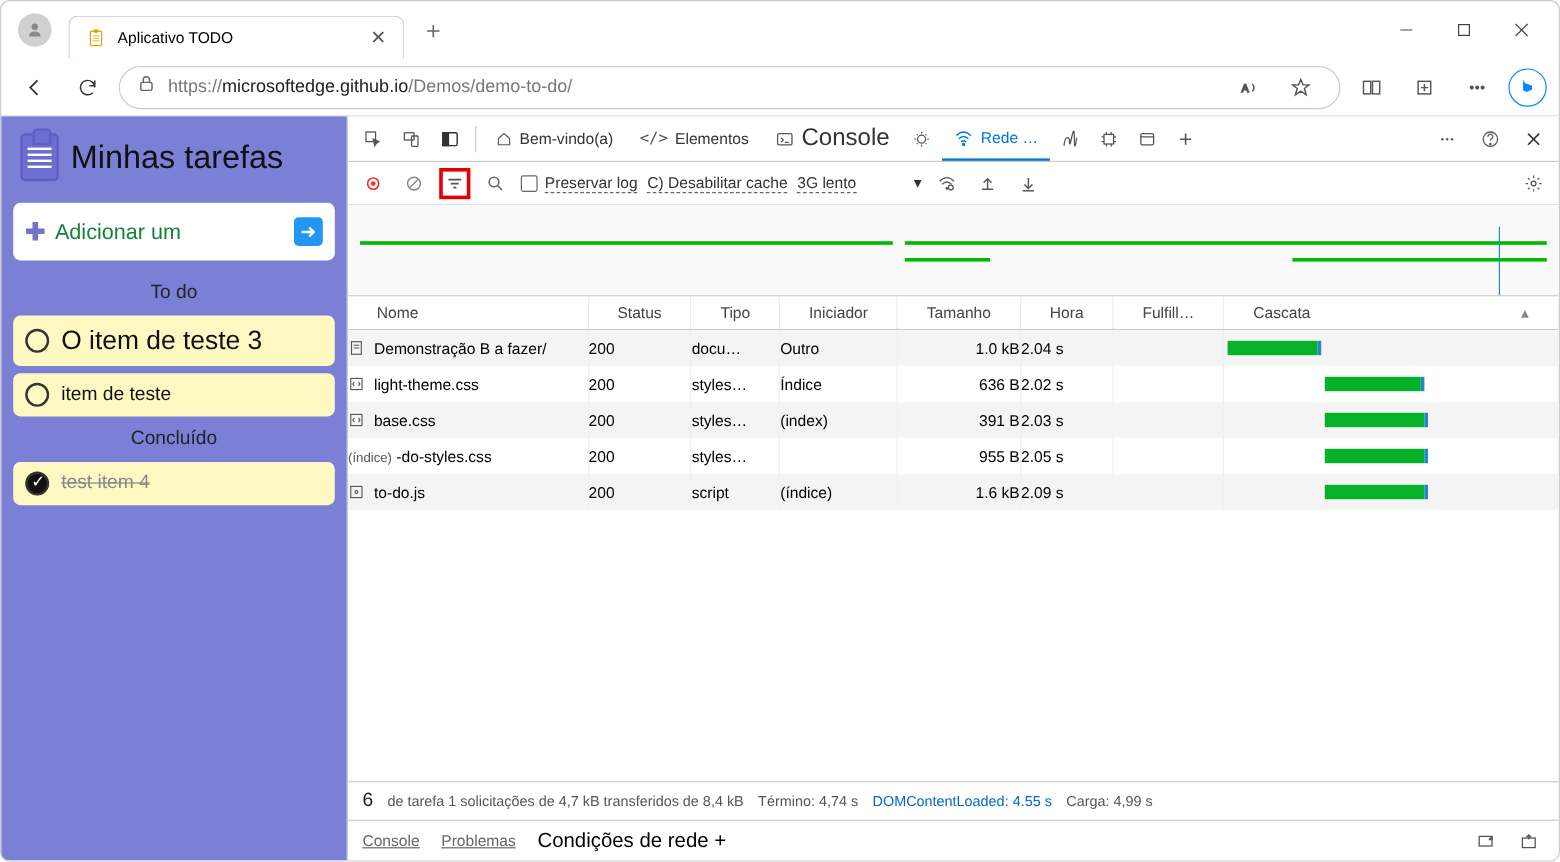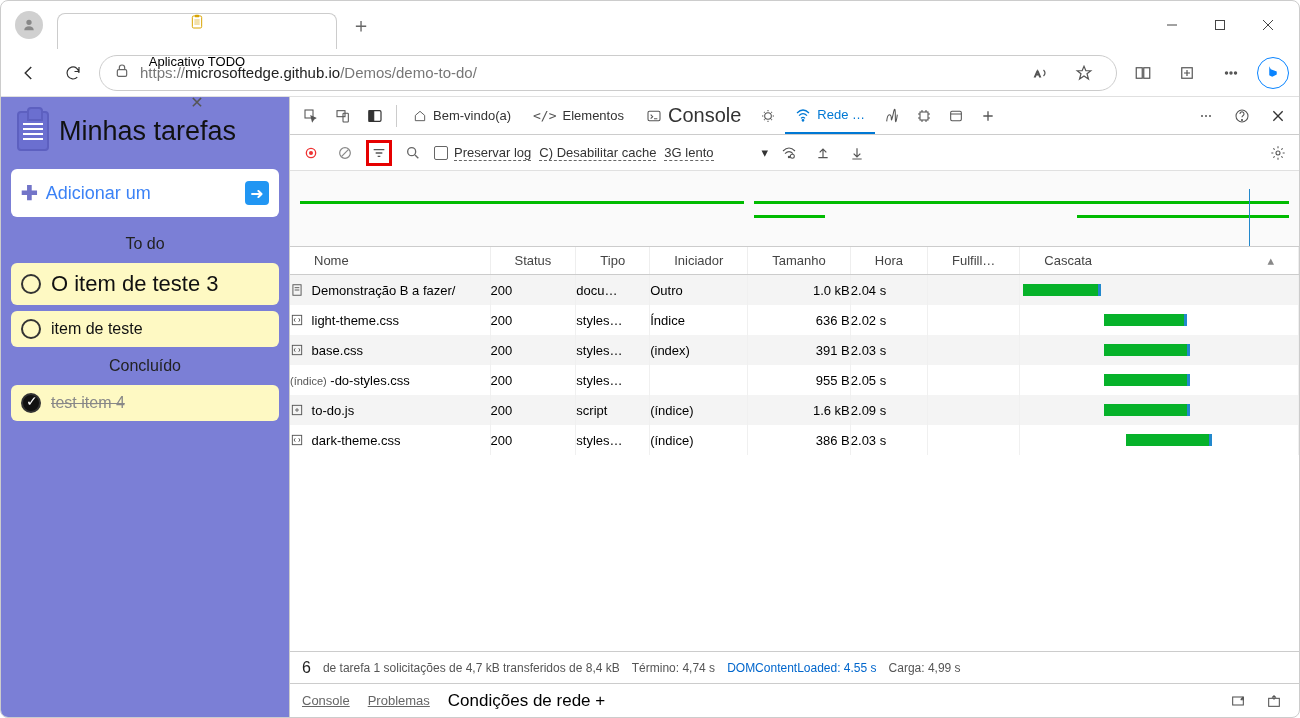--- a/index.html
+++ b/index.html
@@ -2,21 +2,21 @@
 <html><head>
 <meta charset="utf-8">
 <style>
   * { box-sizing: border-box; margin: 0; padding: 0; font-family: "Segoe UI", Arial, sans-serif; }
   body { width: 1300px; height: 718px; background: #fff; border: 1px solid #ccc; border-radius: 8px; overflow: hidden; position: relative; }
 
   
   .titlebar { height: 48px; display: flex; align-items: center; padding: 0 8px; }
   .avatar-circle { width: 28px; height: 28px; border-radius: 50%; background: #d0d0d0; margin: 0 14px 0 6px; display:flex; align-items:center; justify-content:center;}
   .avatar-circle svg{width:16px;height:16px;fill:#888;}
-  .tab { display: flex; align-items: center; gap: 24px; background: #fff; border: 1px solid #ccc; border-bottom: none; border-radius: 8px 8px 0 0; height: 36px; padding: 0 14px; min-width: 280px; position: relative; top: 6px; flex-direction: column;}
+  .tab { display: flex; align-items: center; gap: 10px; background: #fff; border: 1px solid #ccc; border-bottom: none; border-radius: 8px 8px 0 0; height: 36px; padding: 0 14px; min-width: 280px; position: relative; top: 6px;}
   .tab-icon { width: 16px; height: 16px; display:flex; align-items:center; justify-content:center; color:#d9a400;}
   .tab-title { font-size: 13px; flex: 1; }
   .tab-close { font-size: 16px; color: #555; cursor: pointer; }
   .newtab { font-size: 20px; color: #666; margin-left: 14px; cursor:pointer;}
   .wincontrols { margin-left: auto; display: flex; gap: 2px; }
   .winbtn { width: 46px; height: 32px; display: flex; align-items: center; justify-content: center; color: #444; }
   .winbtn svg{width:12px;height:12px;}
 
   .toolbar { height: 48px; display: flex; align-items: center; padding: 0 10px; gap: 8px; border-bottom: 1px solid #e0e0e0;}
   .tbtn { width: 36px; height: 36px; display: flex; align-items: center; justify-content: center; color: #555; border-radius:4px;}
@@ -33,21 +33,21 @@
 
   
   .todoapp { width: 288px; background: #7b7fd6; padding: 14px 10px; color: #111; }
   .todo-header{display:flex;align-items:center;gap:10px;margin-bottom:18px;padding-left:6px;}
   .todo-header .clip{width:32px;height:40px;background:#6b6fd0;border-radius:4px;border:2px solid #5d60c0;position:relative;}
   .todo-header .clip:before{content:"";position:absolute;top:-6px;left:8px;width:12px;height:10px;border:2px solid #5d60c0;border-radius:4px 4px 0 0;background:#6b6fd0;}
   .todo-header .clip:after{content:"";position:absolute;top:10px;left:4px;right:4px;height:2px;background:#fff;box-shadow:0 5px 0 #fff,0 10px 0 #fff,0 15px 0 #fff;}
   .todo-title{font-size:27px;font-weight:400;}
   .addbox{background:#fff;border-radius:6px;height:48px;display:flex;align-items:center;padding:0 10px;gap:8px;margin-bottom:18px;}
   .addbox .plus{color:#7274c8;font-size:20px;font-weight:bold;}
-  .addbox .txt{font-size:18px;color:#3b82f6;flex:1;}
+  .addbox .txt{font-size:18px;color:#15803d;flex:1;}
   .addbox .go{width:24px;height:24px;background:#2196f3;border-radius:4px;display:flex;align-items:center;justify-content:center;color:#fff;}
   .section-label{text-align:center;font-size:16px;color:#222;margin:10px 0;}
   .task{background:#fef9c3;border-radius:6px;padding:8px 10px;margin-bottom:6px;display:flex;align-items:center;gap:10px;}
   .task .circ{width:20px;height:20px;border:2px solid #333;border-radius:50%;flex-shrink:0;}
   .task .circ.done{background:#111;position:relative;}
   .task .circ.done:after{content:"✓";color:#fff;position:absolute;left:3px;top:-2px;font-size:14px;}
   .task.big .txt{font-size:22px;}
   .task .txt{font-size:16px;}
   .task .txt.strike{text-decoration:line-through;color:#888;}
 
@@ -498,40 +498,20 @@
               <td class="sz">1.6 kB</td>
               <td>2.09 s</td>
               <td></td>
               <td>
                 <div class="wf">
                   <div class="wfbar" style="left:30%;width:30%"></div>
                   <div class="wfblue" style="left:60%"></div>
                 </div>
               </td>
             </tr>
-            <tr class="row">
-              <td><span class="fileico">
-                  <svg viewBox="0 0 24 24" width="14" height="14" fill="none" stroke="#555" stroke-width="1.6">
-                    <rect x="4" y="4" width="16" height="16"></rect>
-                    <path d="M9 9l-2 3 2 3M15 9l2 3-2 3"></path>
-                  </svg>
-                </span> dark-theme.css</td>
-              <td>200</td>
-              <td>styles…</td>
-              <td>(índice)</td>
-              <td class="sz">386 B</td>
-              <td>2.03 s</td>
-              <td></td>
-              <td>
-                <div class="wf">
-                  <div class="wfbar" style="left:38%;width:30%"></div>
-                  <div class="wfblue" style="left:68%"></div>
-                </div>
-              </td>
-            </tr>
           </tbody>
       </table>
 
     </div>
 
     <div class="dt-status">
       <span class="num">6</span>
       <span>de tarefa 1 solicitações de 4,7 kB transferidos de 8,4 kB</span>
       <span><span>Término: 4,74 s</span></span>
       <span class="blue">DOMContentLoaded: 4.55 s</span>

